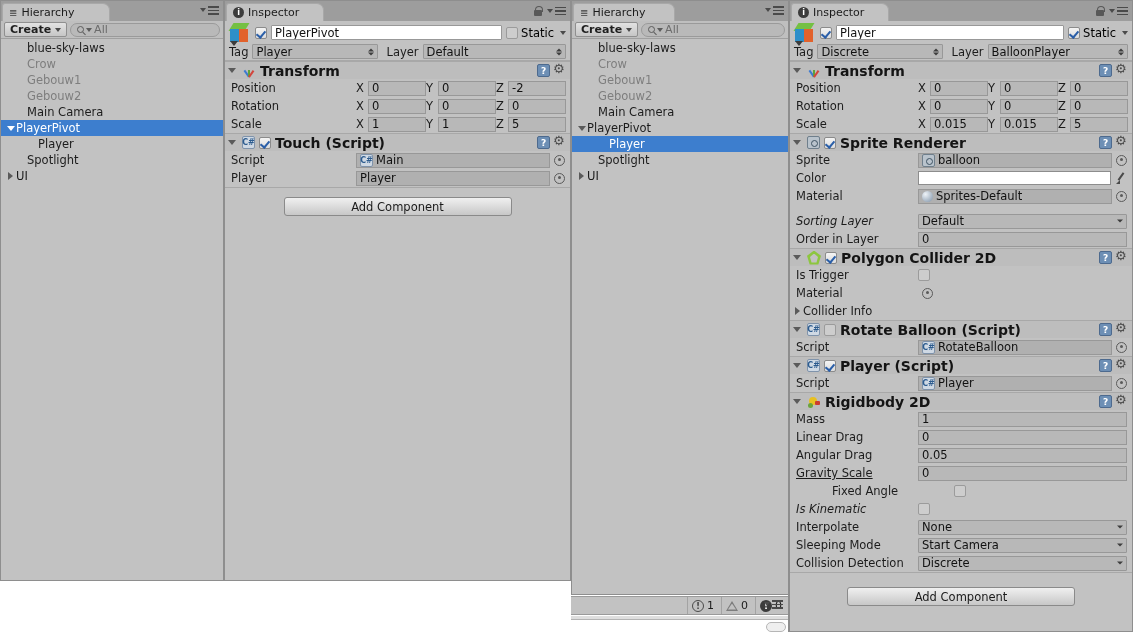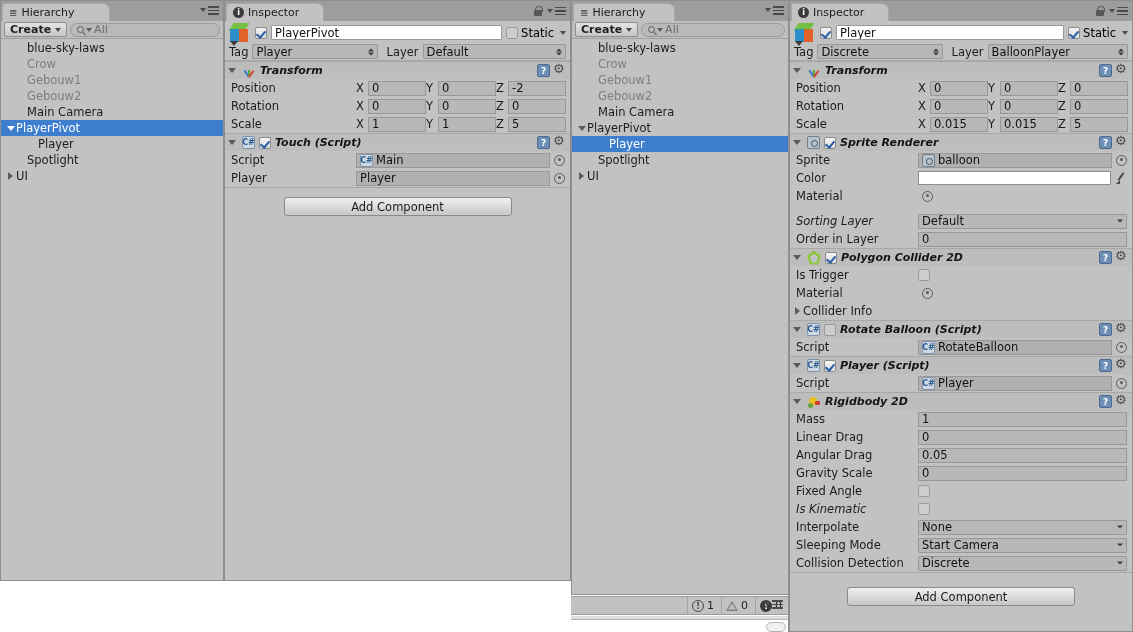--- a/index.html
+++ b/index.html
@@ -149,21 +149,21 @@
   .dropdown .arrows i.d { border-top: 3px solid #3d3d3d; }
   .dropdown.popup .arrows { flex-direction: row; }
 
   
   .comp { border-top: 1px solid #a8a8a8; background: #c2c2c2; }
   .comp-head {
     height: 17px; display: flex; align-items: center; gap: 4px;
     padding-left: 3px; position: relative;
     background: #bdbdbd;
   }
-  .comp-title { font-weight: bold; font-size: 11px; color: #141414; white-space: nowrap; font-style: italic; }
+  .comp-title { font-weight: bold; font-size: 14px; color: #141414; white-space: nowrap; }
   .comp-head .right-icons {
     position: absolute; right: 4px; top: 2px; display: flex; align-items: center; gap: 4px;
   }
   .help-ico {
     width: 13px; height: 13px; background: #6d8fb5; border: 1px solid #4d6party;
     border: 1px solid #4d6a8e; border-radius: 2px;
     color: #fff; font-size: 9px; font-weight: bold;
     display: flex; align-items: center; justify-content: center;
   }
   .gear {
@@ -778,20 +778,24 @@
             <span class="dot-btn" style="margin: 0px 5px 0px 4px;"></span>
           </div>
           <div class="prop-row">
             <span class="prop-lbl" style="width: 122px; flex: 0 0 auto;">Color</span>
             <div class="colorfield" style="background: rgb(255, 255, 255);"></div>
             <span class="eyedrop"></span>
             <span style="width: 4px;"></span>
           </div>
           <div class="prop-row">
             <span class="prop-lbl" style="width: 122px; flex: 0 0 auto;">Material</span>
+            <div class="obj-field" style="flex: 1 1 0%;">
+              <span style="width: 11px; height: 11px; border-radius: 50%; background: radial-gradient(circle at 32% 30%, rgb(238, 243, 248), rgb(127, 147, 168)); flex: 0 0 auto;"></span>
+              <span>Sprites-Default</span>
+            </div>
             <span class="dot-btn" style="margin: 0px 5px 0px 4px;"></span>
           </div>
           <div style="height: 7px;"></div>
           <div class="prop-row">
             <span class="prop-lbl" style="width: 122px; flex: 0 0 auto; font-style: italic;">Sorting Layer</span>
             <div class="dropdown popup" style="flex: 1 1 0%; margin-right: 5px;">
               <span>Default</span>
               <span class="arrows">
                 <i class="d"></i>
               </span>
@@ -896,27 +900,27 @@
               <span>0</span>
             </div>
           </div>
           <div class="prop-row">
             <span class="prop-lbl" style="width: 122px; flex: 0 0 auto;">Angular Drag</span>
             <div class="vec-field" style="flex: 1 1 0%; margin-right: 5px;">
               <span>0.05</span>
             </div>
           </div>
           <div class="prop-row">
-            <span class="prop-lbl" style="width: 122px; flex: 0 0 auto;">Gravity Scale</span>
+            <span class="prop-lbl" style="width: 122px; flex: 0 0 auto; text-decoration: underline;">Gravity Scale</span>
             <div class="vec-field" style="flex: 1 1 0%; margin-right: 5px;">
               <span>0</span>
             </div>
           </div>
           <div class="prop-row">
-            <span class="prop-lbl" style="width: 122px; flex: 0 0 auto;">Fixed Angle</span>
+            <span class="prop-lbl" style="width: 122px; flex: 0 0 auto; margin-left: 36px;">Fixed Angle</span>
             <span class="cb empty"></span>
           </div>
           <div class="prop-row">
             <span class="prop-lbl" style="width: 122px; flex: 0 0 auto; font-style: italic;">Is Kinematic</span>
             <span class="cb empty"></span>
           </div>
           <div class="prop-row">
             <span class="prop-lbl" style="width: 122px; flex: 0 0 auto;">Interpolate</span>
             <div class="dropdown popup" style="flex: 1 1 0%; margin-right: 5px;">
               <span>None</span>

